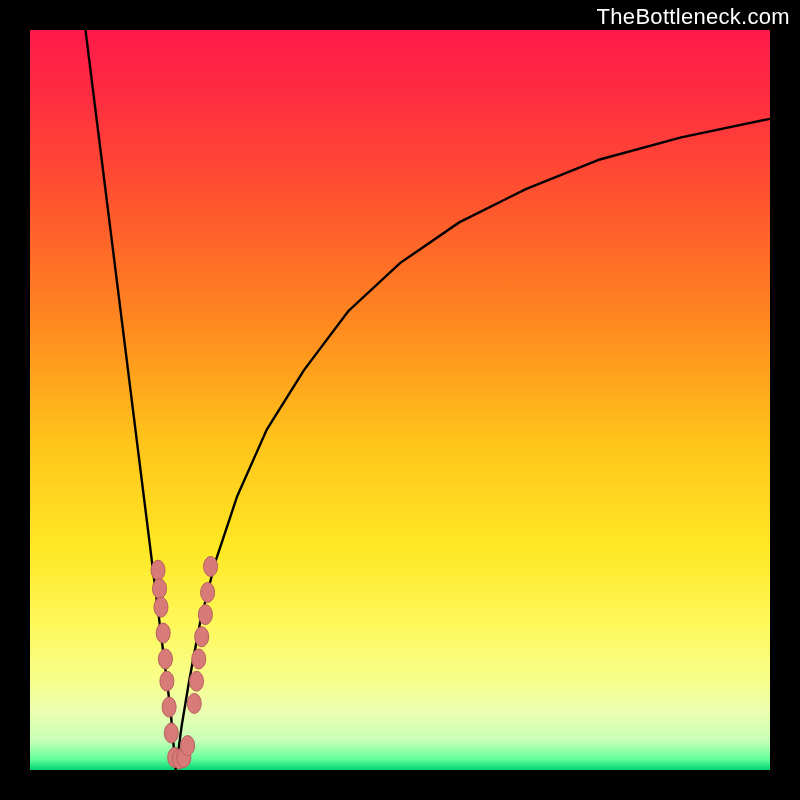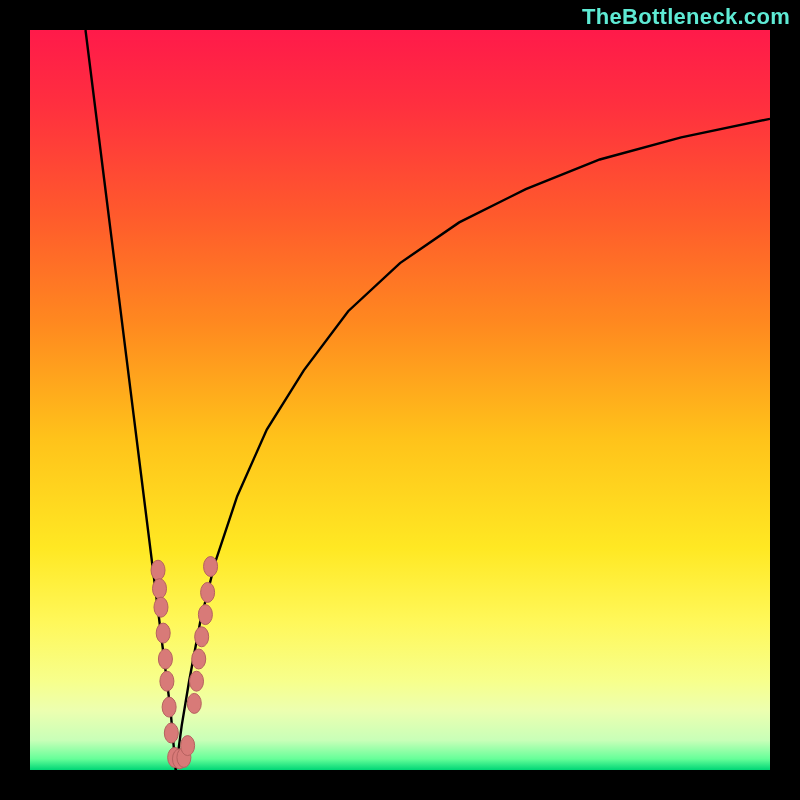--- a/index.html
+++ b/index.html
@@ -34,23 +34,23 @@
   svg.curves {
     position: absolute;
     left: 0; top: 0;
     width: 100%;
     height: 100%;
   }
   .watermark {
     position: absolute;
     top: 4px;
     right: 10px;
-    color: #5eead4;
+    color: #ffffff;
     font-size: 22px;
-    font-weight: 700;
+    font-weight: 400;
     letter-spacing: 0.3px;
     white-space: nowrap;
   }
 </style>
 </head>
 <body>
 
 <div class="frame">
   <div class="plot">
     <svg class="gradient" viewBox="0 0 740 740" preserveAspectRatio="none">

